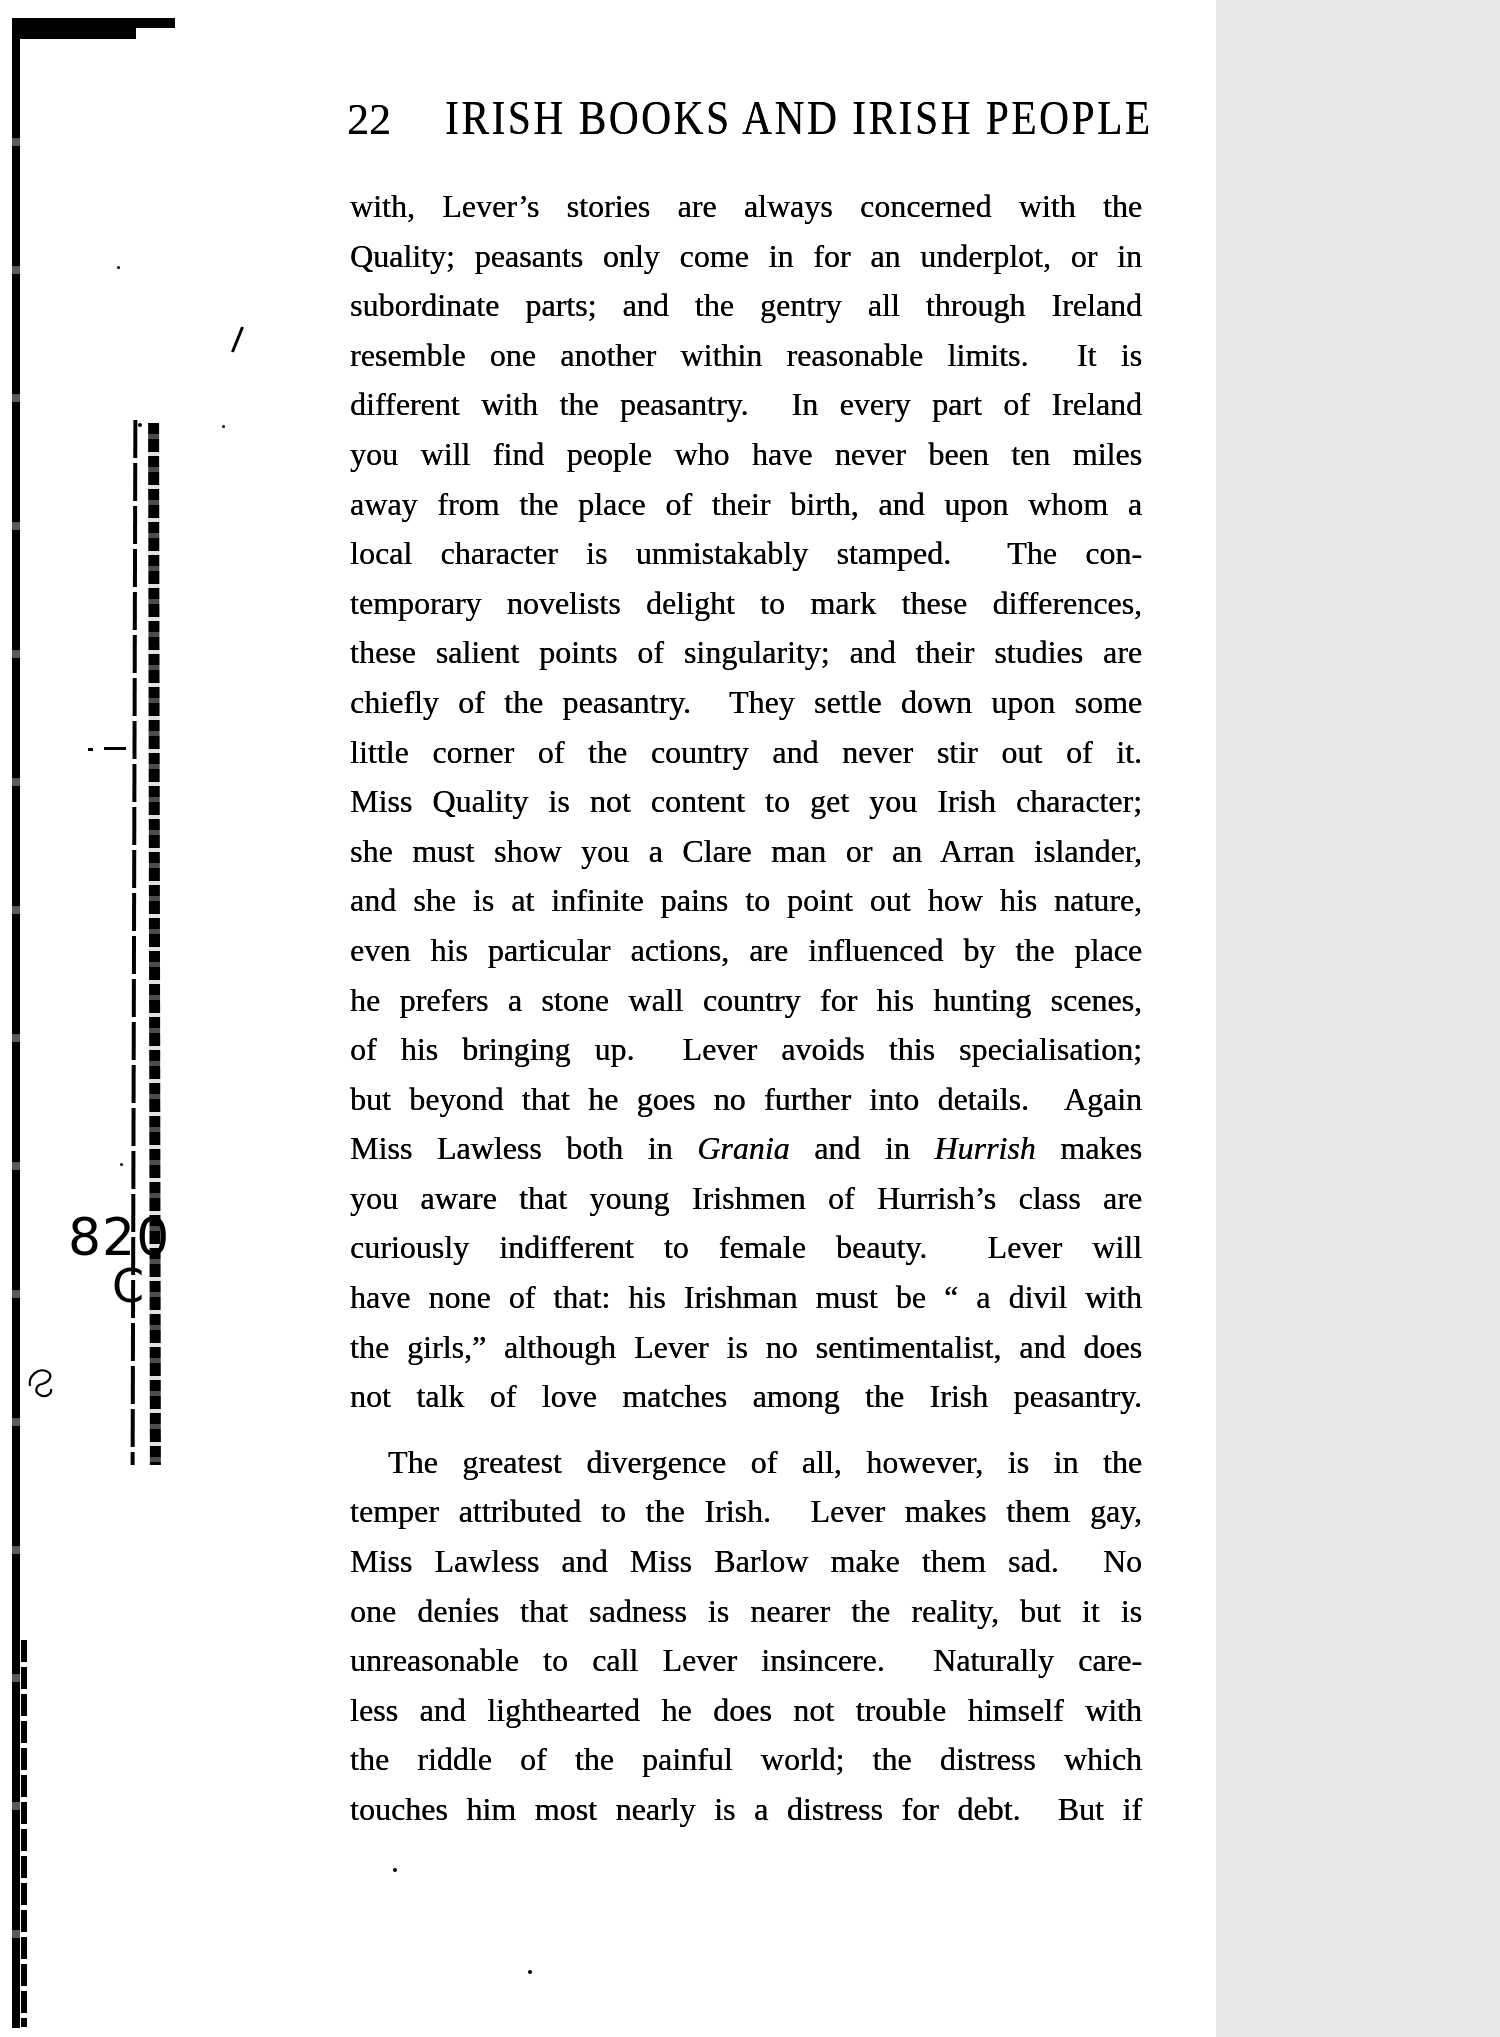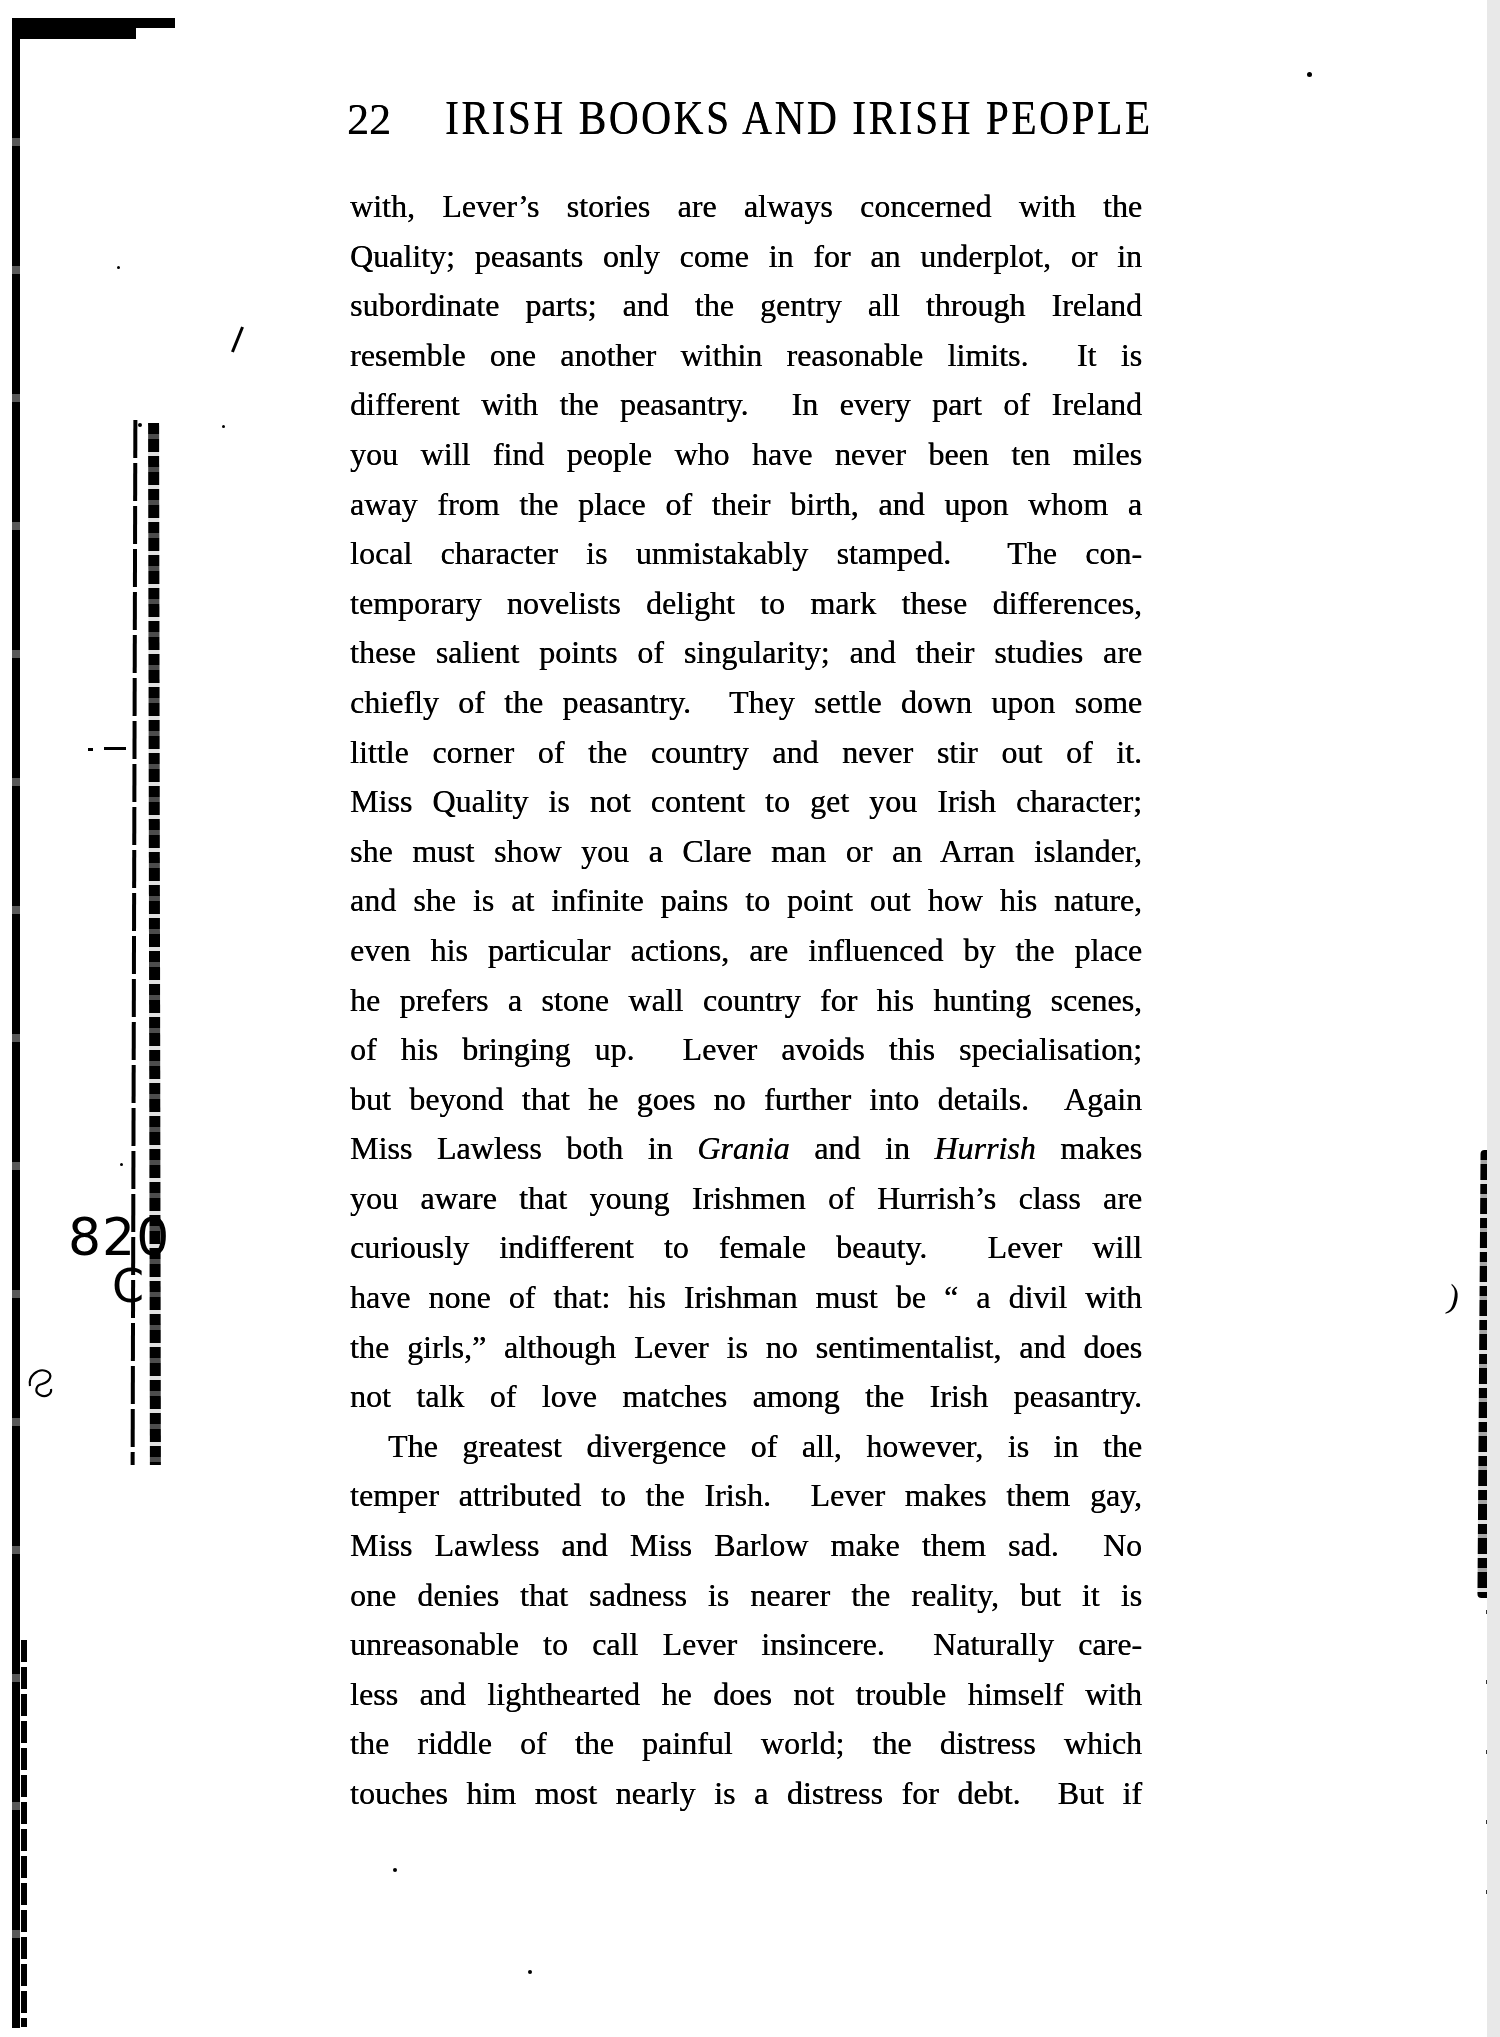--- a/index.html
+++ b/index.html
@@ -1,38 +1,38 @@
 <!DOCTYPE html>
 <html><head>
 <meta charset="utf-8">
 <style>
   html,body { margin:0; padding:0; background:#e8e8e8; }
   .page {
     position:relative;
-    width:1487px; height:2037px;
+    width:1216px; height:2037px;
     background:#ffffff;
     overflow:hidden;
     font-family:"Liberation Serif", serif;
     color:#000;
   }
 
   
   .header { position:absolute; top:90px; left:347px; white-space:nowrap;
             text-shadow:0.35px 0 0 #000; }
   .page-number { font-size:44px; }
   .page-title { display:inline-block; margin-left:54px; font-size:48px;
                 letter-spacing:3px; transform:scaleX(0.86);
                 transform-origin:left center; }
 
   
   .body-text { position:absolute; left:350px; top:182px; width:792px;
                font-size:32px; line-height:49.6px;
                text-shadow:0.35px 0 0 #000; }
   .body-text .line { text-align:justify; text-align-last:justify; }
-  .body-text .line.indent { text-indent:38px; }
+  .body-text .line.indent { text-indent:38px;margin-top:16px; }
   .body-text em { font-style:italic; }
 
   
   .call-number { position:absolute; left:68px; top:1207px;
                  font-family:"DejaVu Sans", sans-serif; font-size:52px;
                  letter-spacing:1px; }
   .call-letter { position:absolute; left:112px; top:1259px;
                  font-family:"DejaVu Sans", sans-serif; font-size:46px; }
 
   

